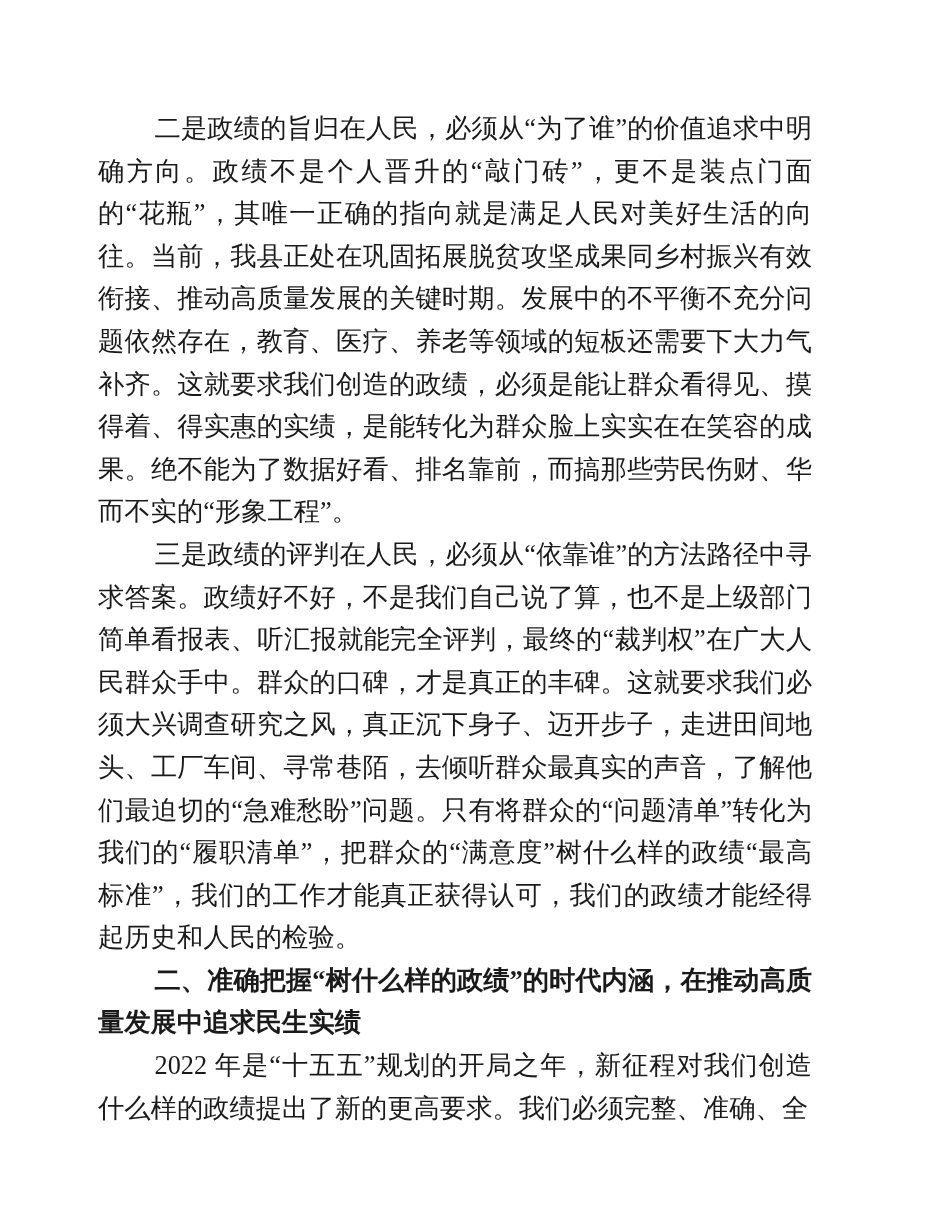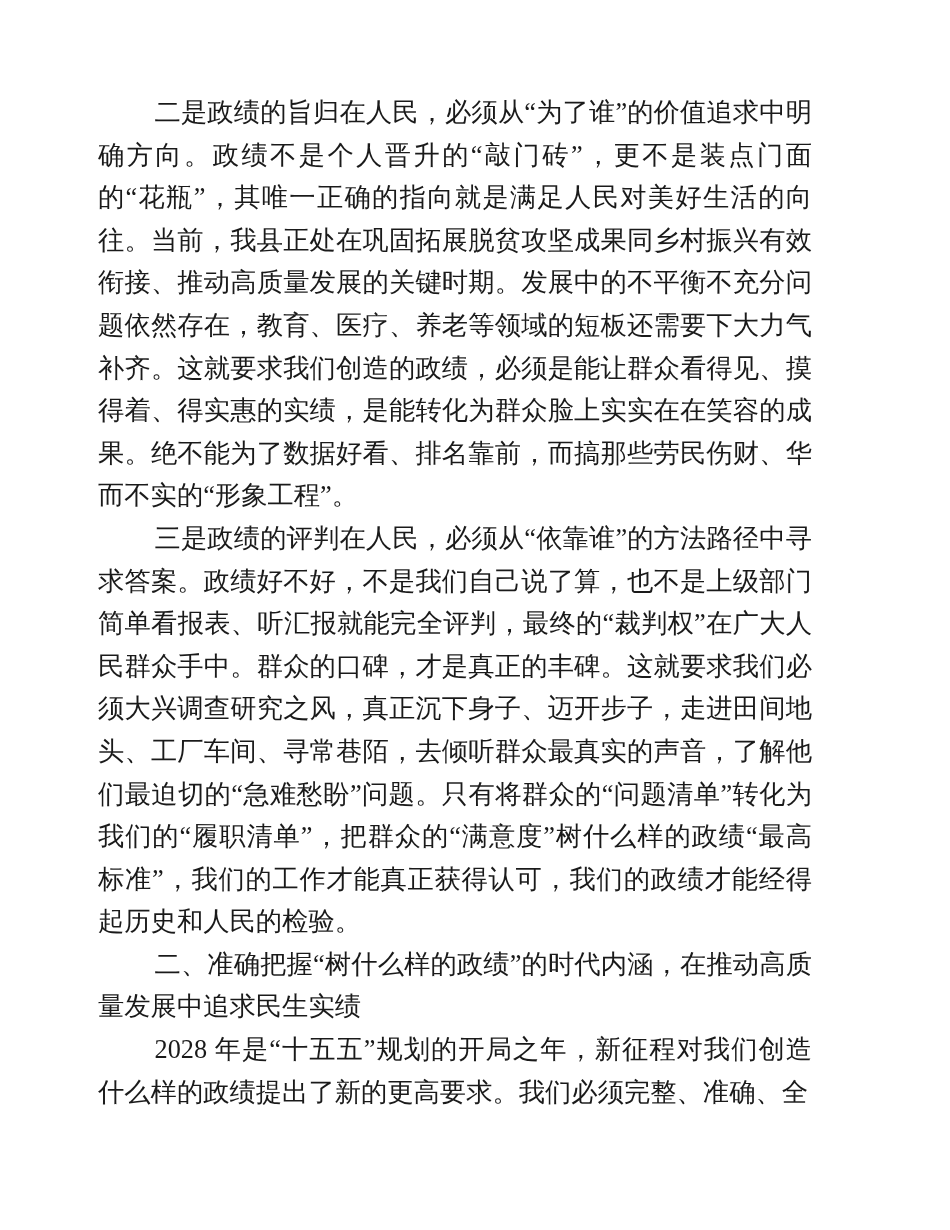--- a/index.html
+++ b/index.html
@@ -10,44 +10,44 @@
   .page {
     position: relative;
     width: 950px;
     height: 1230px;
     background: #ffffff;
     overflow: hidden;
   }
   .doc-text {
     position: absolute;
     left: 98px;
-    top: 92px;
+    top: 108px;
     width: 714px;
   }
   .para {
     margin: 0;
     padding: 0;
     font-family: "Liberation Serif", "DejaVu Serif", serif;
     font-size: 26.3px;
     line-height: 42.6px;
     color: #1a1a1a;
     text-align: justify;
     text-justify: inter-character;
     text-indent: 2.15em;
     line-break: strict;
     word-break: normal;
     letter-spacing: 0;
   }
   .heading {
-    font-weight: 400;
+    font-weight: 700;
   }
 </style>
 </head>
 <body>
 
 <div class="page">
   <div class="doc-text">
     <p class="para">二是政绩的旨归在人民，必须从“为了谁”的价值追求中明确方向。政绩不是个人晋升的“敲门砖”，更不是装点门面的“花瓶”，其唯一正确的指向就是满足人民对美好生活的向往。当前，我县正处在巩固拓展脱贫攻坚成果同乡村振兴有效衔接、推动高质量发展的关键时期。发展中的不平衡不充分问题依然存在，教育、医疗、养老等领域的短板还需要下大力气补齐。这就要求我们创造的政绩，必须是能让群众看得见、摸得着、得实惠的实绩，是能转化为群众脸上实实在在笑容的成果。绝不能为了数据好看、排名靠前，而搞那些劳民伤财、华而不实的“形象工程”。</p>
     <p class="para">三是政绩的评判在人民，必须从“依靠谁”的方法路径中寻求答案。政绩好不好，不是我们自己说了算，也不是上级部门简单看报表、听汇报就能完全评判，最终的“裁判权”在广大人民群众手中。群众的口碑，才是真正的丰碑。这就要求我们必须大兴调查研究之风，真正沉下身子、迈开步子，走进田间地头、工厂车间、寻常巷陌，去倾听群众最真实的声音，了解他们最迫切的“急难愁盼”问题。只有将群众的“问题清单”转化为我们的“履职清单”，把群众的“满意度”树什么样的政绩“最高标准”，我们的工作才能真正获得认可，我们的政绩才能经得起历史和人民的检验。</p>
     <p class="para heading">二、准确把握“树什么样的政绩”的时代内涵，在推动高质量发展中追求民生实绩</p>
-    <p class="para">2028 年是“十五五”规划的开局之年，新征程对我们创造什么样的政绩提出了新的更高要求。我们必须完整、准确、全</p>
+    <p class="para">2022 年是“十五五”规划的开局之年，新征程对我们创造什么样的政绩提出了新的更高要求。我们必须完整、准确、全</p>
   </div>
 </div>
 
 </body></html>

